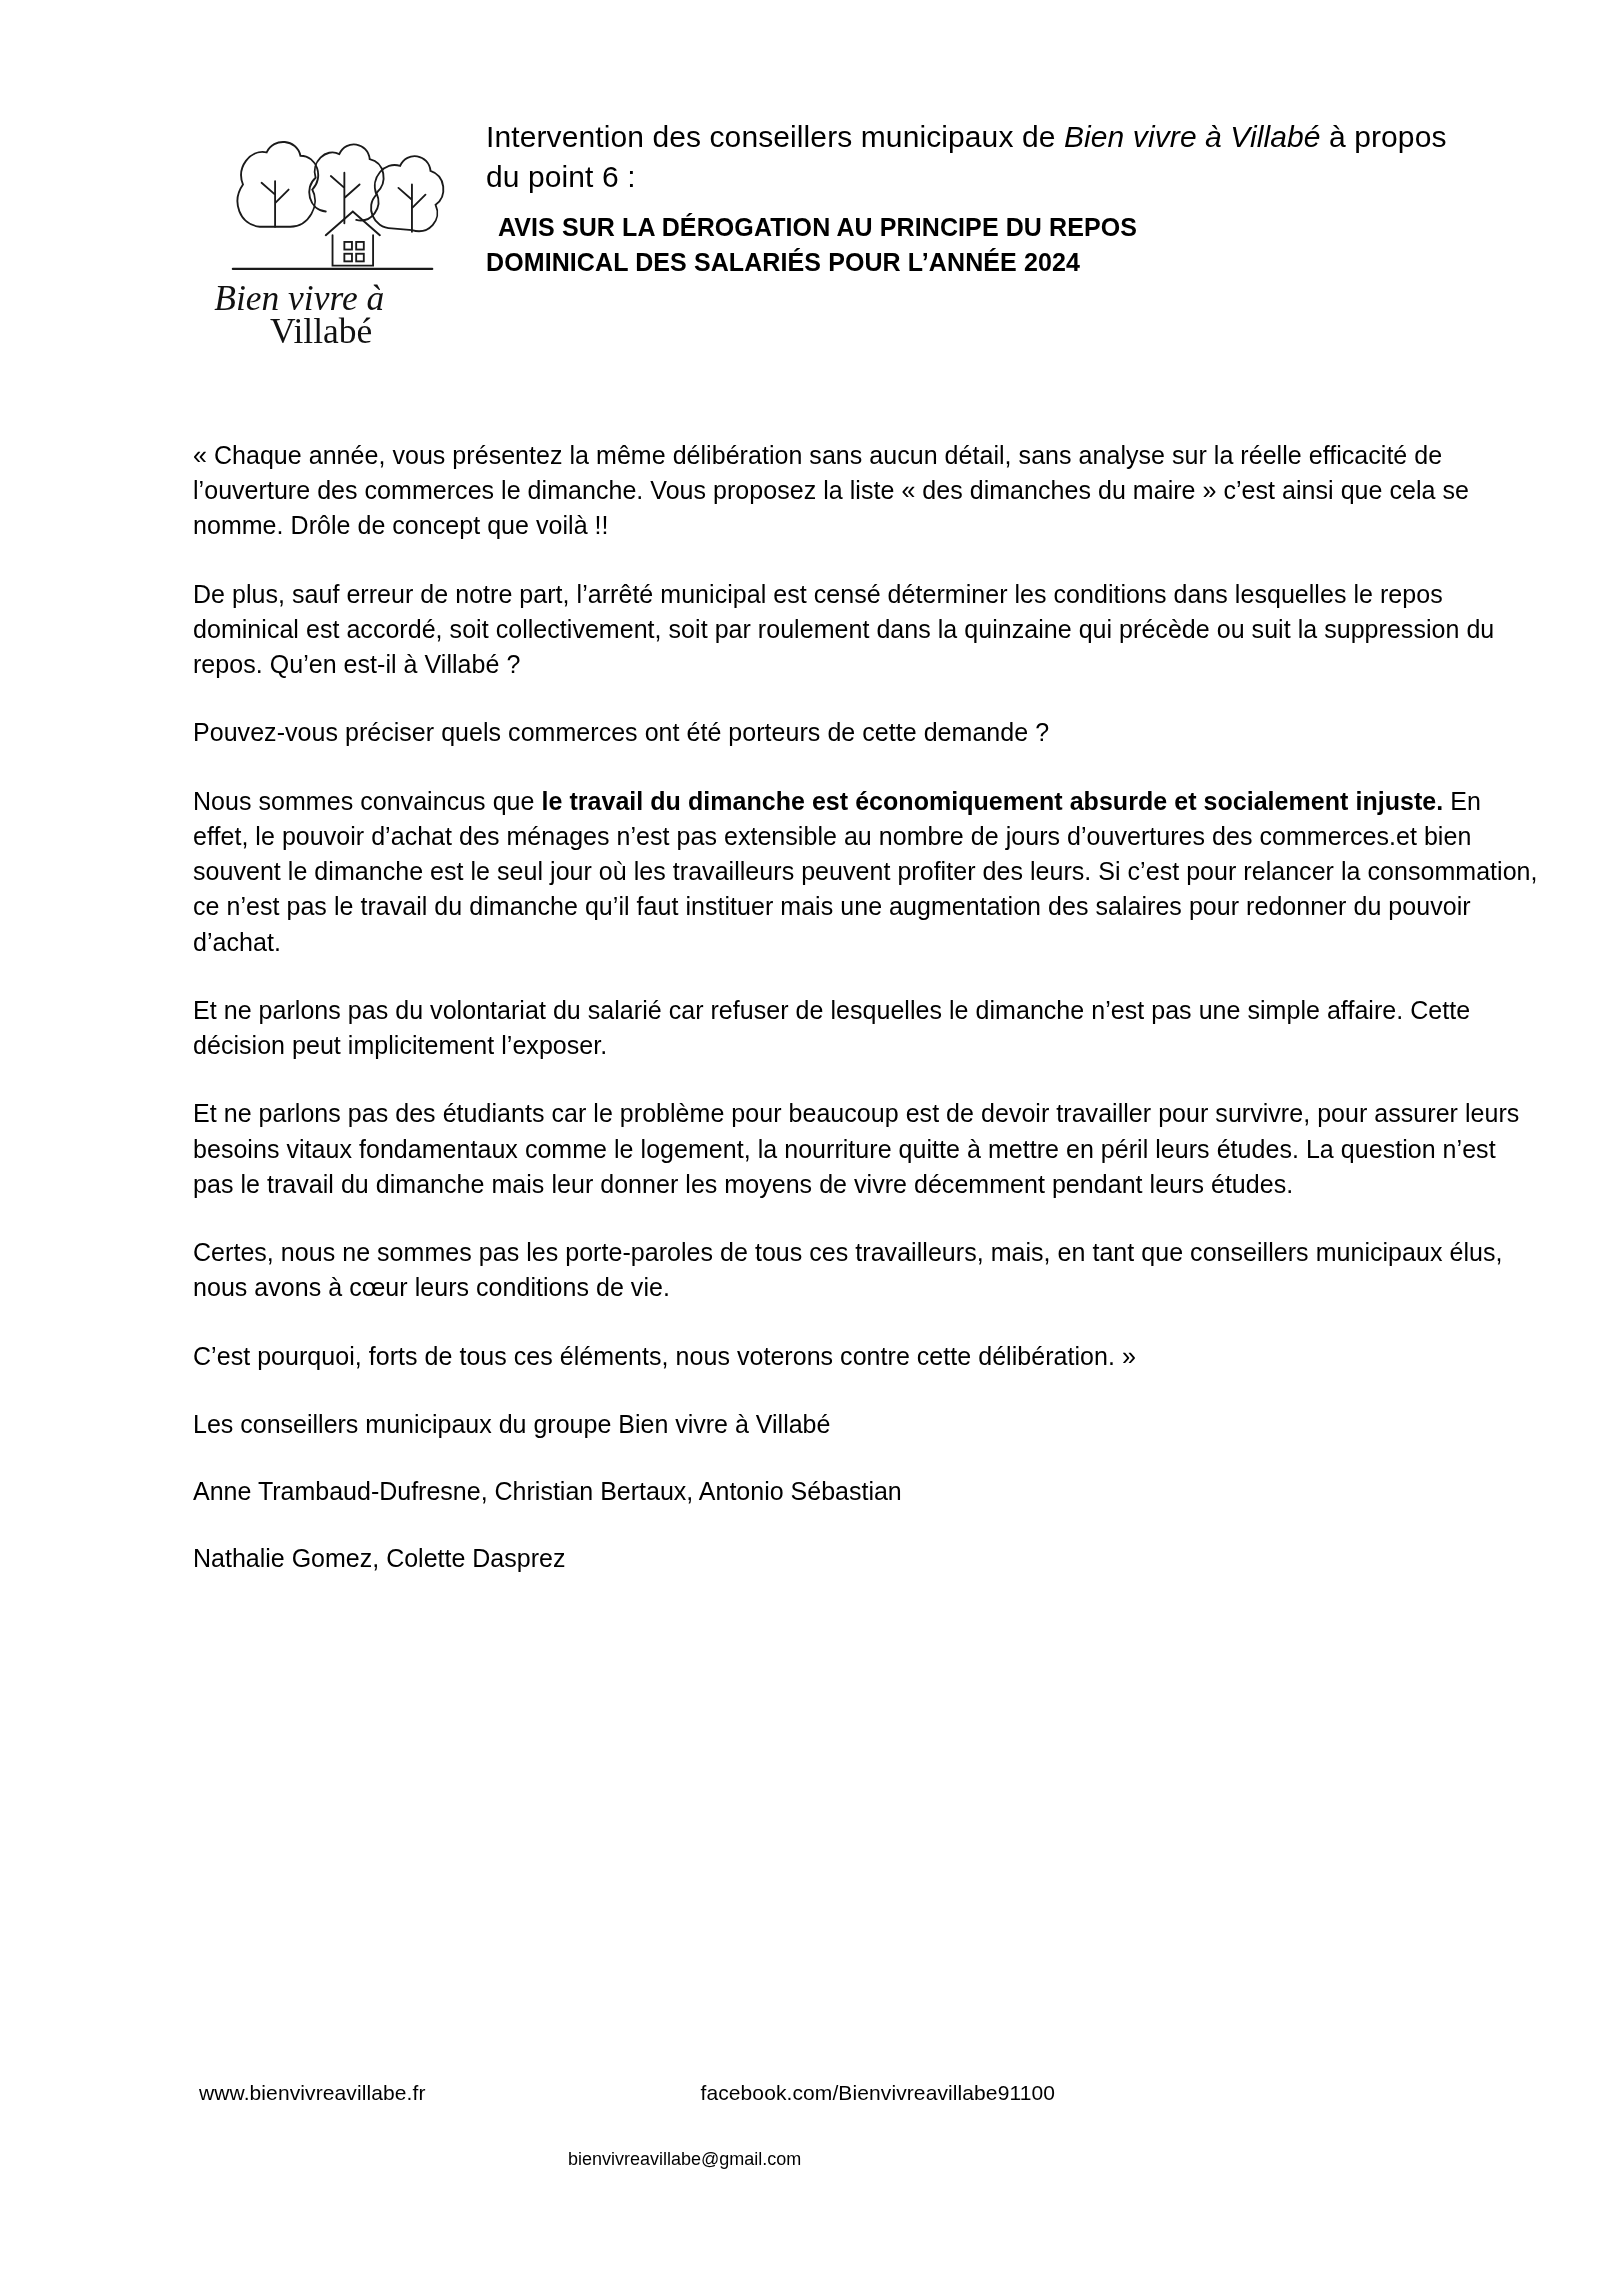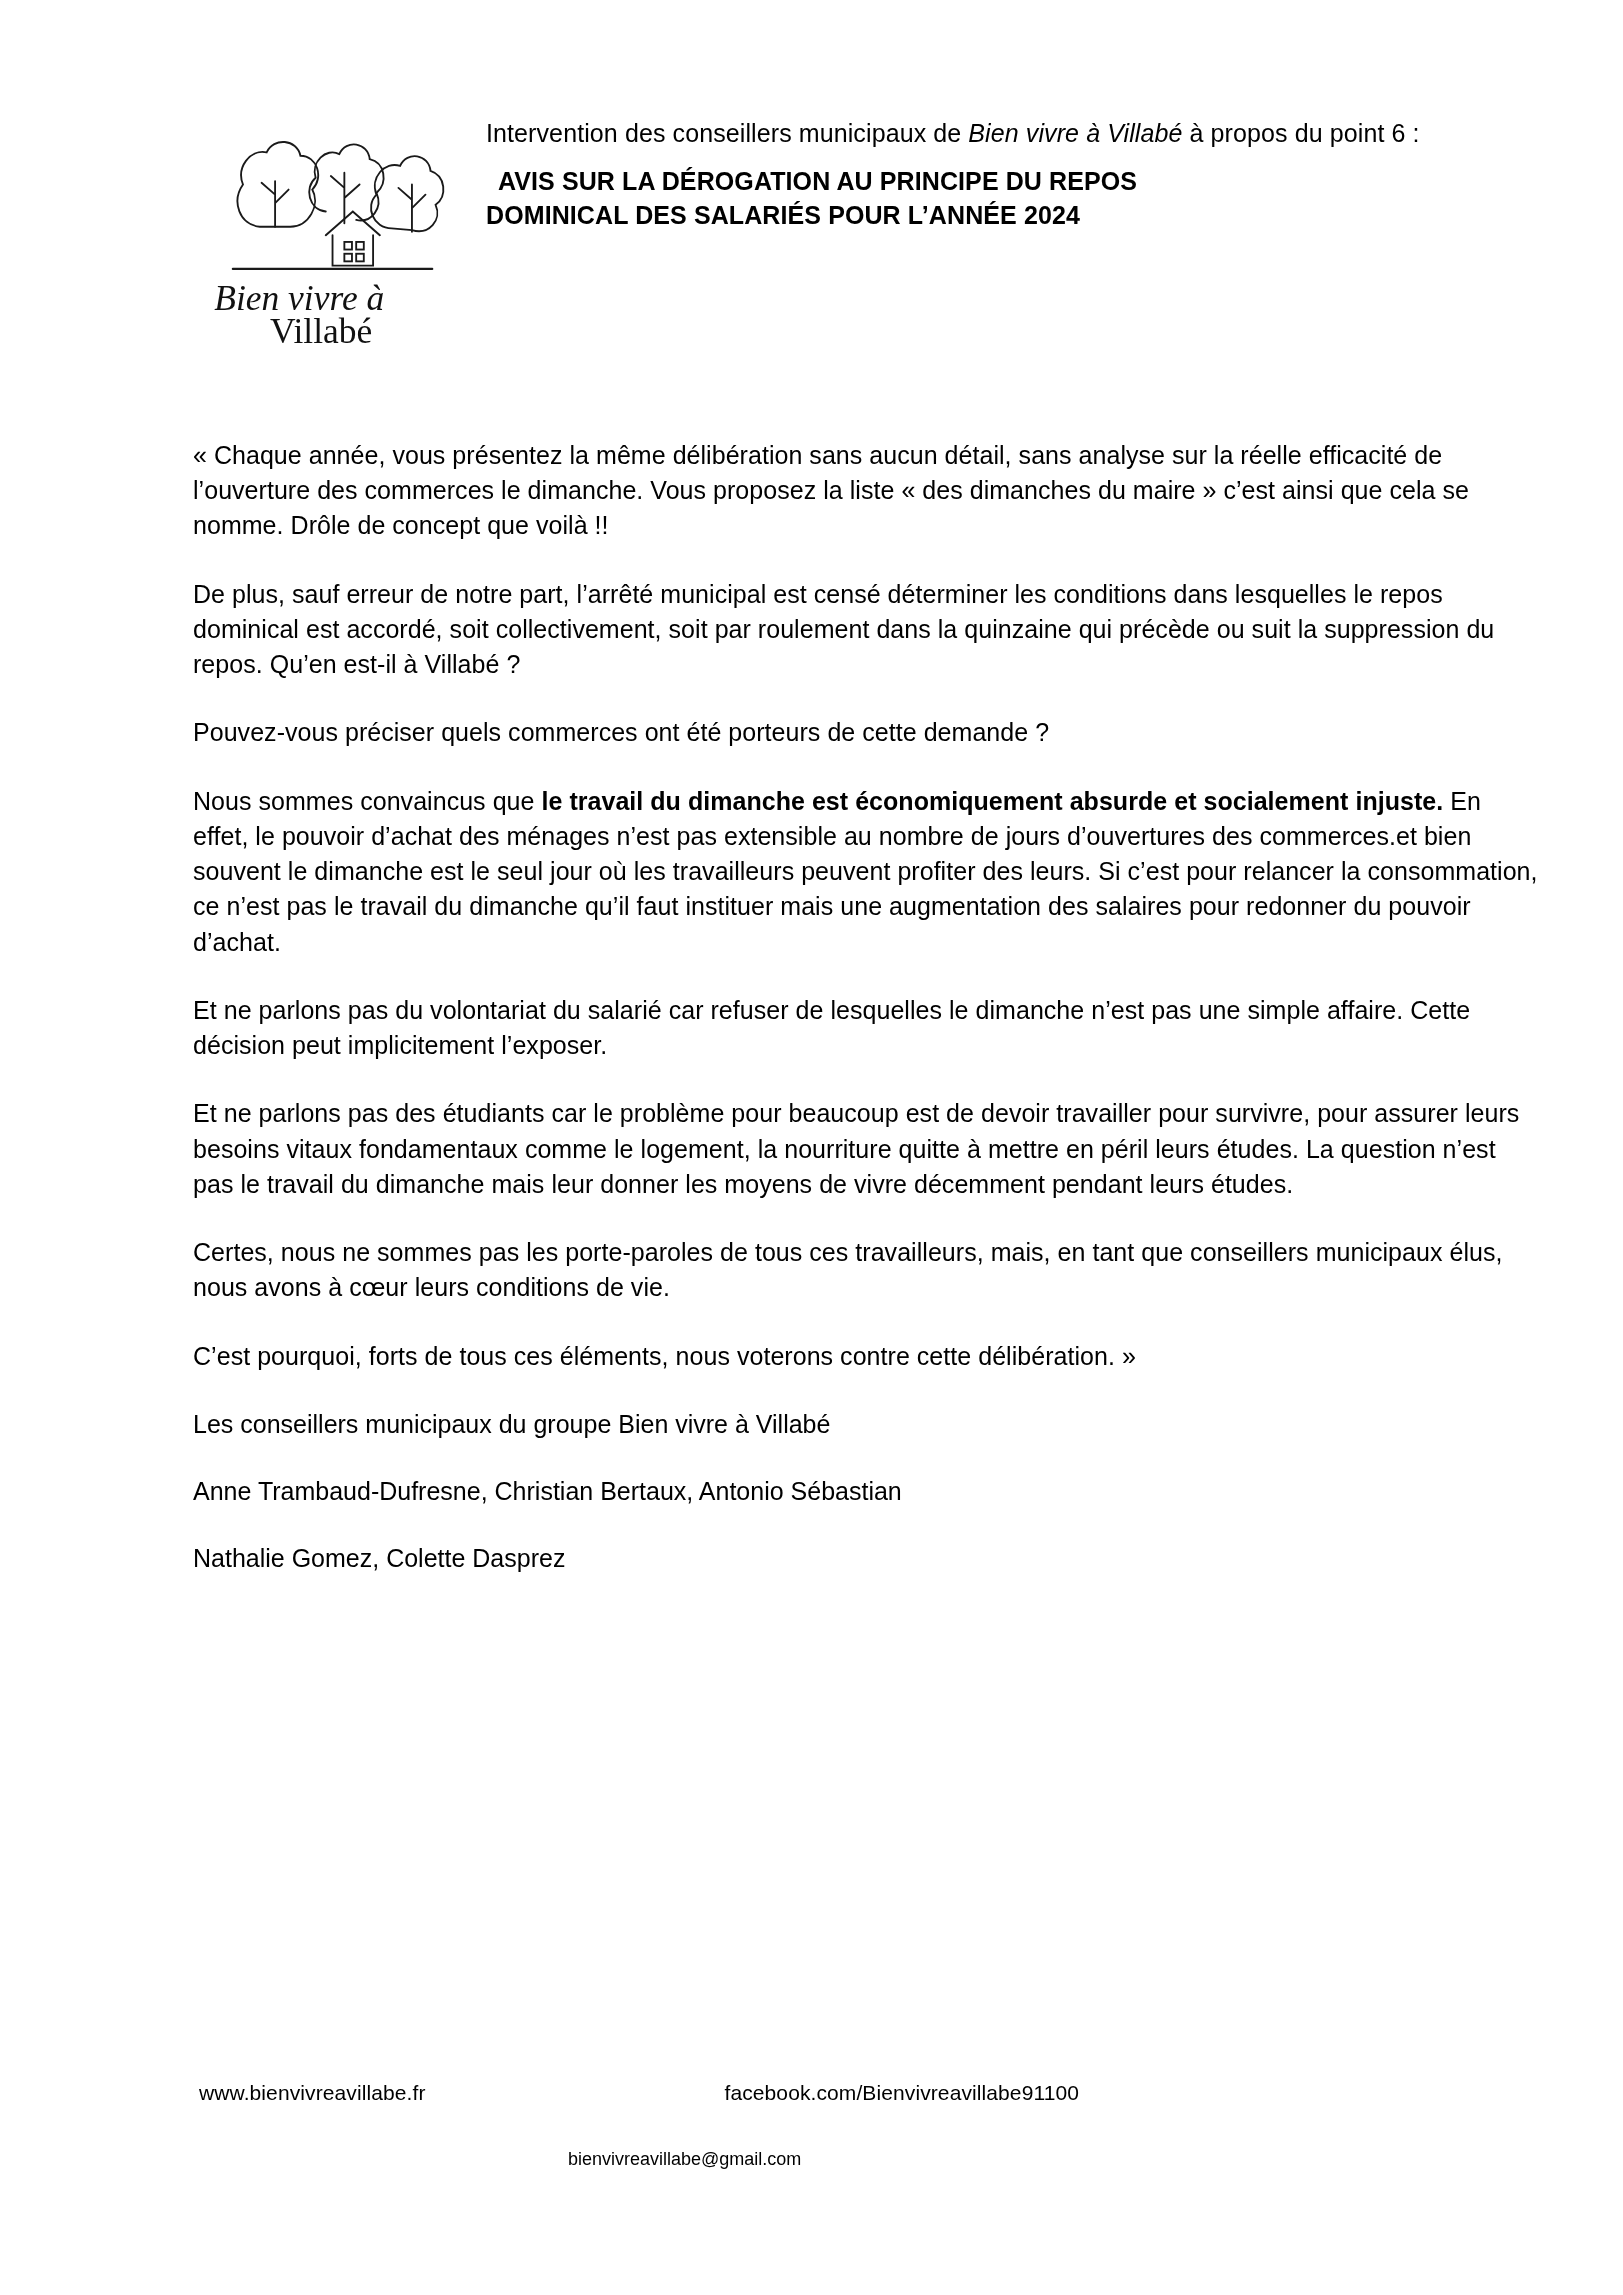--- a/index.html
+++ b/index.html
@@ -38,21 +38,21 @@
     margin-top: 6.8px;
   }
 
   .header-text {
     margin-left: 25px;
     padding-top: 24px;
     width: 964px;
   }
 
   .header-line-1 {
-    font-size: 25px;
+    font-size: 30px;
     line-height: 1.34;
     letter-spacing: 0.1px;
   }
   .header-line-1 .ital {
     font-style: italic;
   }
 
   .header-title {
     font-size: 25px;
     font-weight: bold;
@@ -93,21 +93,20 @@
     position: absolute;
     left: 0;
     right: 0;
     bottom: 125px;
   }
   .footer-row {
     display: flex;
     justify-content: flex-start;
     font-size: 21px;
     letter-spacing: 0.1px;
-    gap: 24px;
   }
   .footer-web {
     margin-left: 199px;
   }
   .footer-fb {
     margin-left: 275px;
   }
   .footer-mail {
     margin-top: 44px;
     margin-left: 568px;

